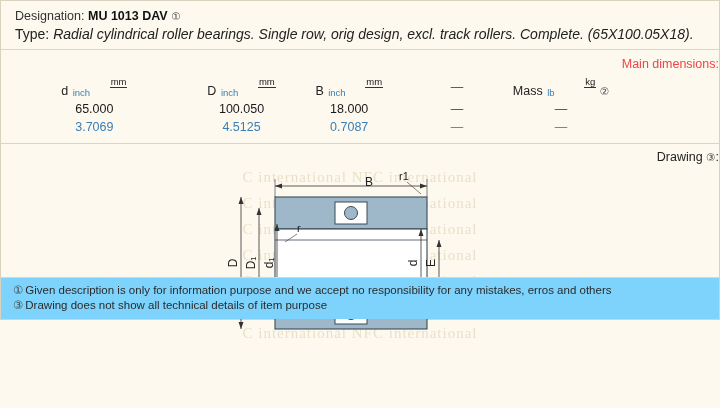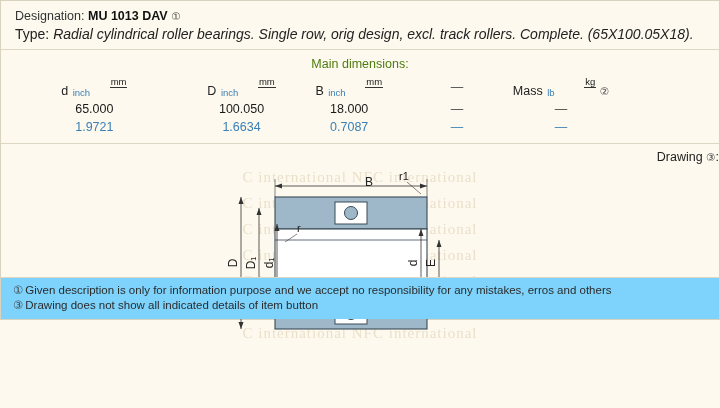--- a/index.html
+++ b/index.html
@@ -49,23 +49,23 @@
     font-size: 10.5px;
     color: #444;
     vertical-align: baseline;
   }
   .hr {
     border: 0;
     border-top: 1px solid #ddd6c3;
     margin: 7px 0 0 0;
   }
   .section-title {
-    text-align: center;
+    text-align: right;
     font-size: 12.5px;
-    color: #4d7c0f;
+    color: #ef4444;
     margin: 7px 0 4px 0;
   }
   table.dims {
     width: 100%;
     border-collapse: collapse;
     font-size: 12.5px;
   }
   table.dims td {
     text-align: center;
     padding: 2px 0;
@@ -211,22 +211,22 @@
     </tr>
     <tr>
       <td class="c1 mm-val">65.000</td>
       <td class="c2 mm-val">100.050</td>
       <td class="c3 mm-val">18.000</td>
       <td class="c4 dash">—</td>
       <td class="c5 dash">—</td>
       <td class="c6"></td>
     </tr>
     <tr>
-      <td class="c1 inch-val">1.9721</td>
-      <td class="c2 inch-val">1.6634</td>
+      <td class="c1 inch-val">3.7069</td>
+      <td class="c2 inch-val">4.5125</td>
       <td class="c3 inch-val">0.7087</td>
       <td class="c4 dash-blue">—</td>
       <td class="c5 dash-blue">—</td>
       <td class="c6"></td>
     </tr>
   </tbody>
     </table>
 
   <hr class="hr">
 
@@ -305,17 +305,17 @@
         <text font-family="Liberation Sans, sans-serif" font-size="12" fill="#222" transform="translate(434,99) rotate(-90)" text-anchor="middle">E</text>
       </svg>
     </div>
   </div>
 
   <div class="footnotes">
     <div class="footnote">
       <span class="fn-mark">①</span><span>Given description is only for information purpose and we accept no responsibility for any mistakes, erros and others</span>
     </div>
     <div class="footnote">
-      <span class="fn-mark">③</span><span>Drawing does not show all indicated details of item button</span>
+      <span class="fn-mark">③</span><span>Drawing does not show all technical details of item purpose</span>
     </div>
   </div>
 
 </div>
 
 </body></html>

